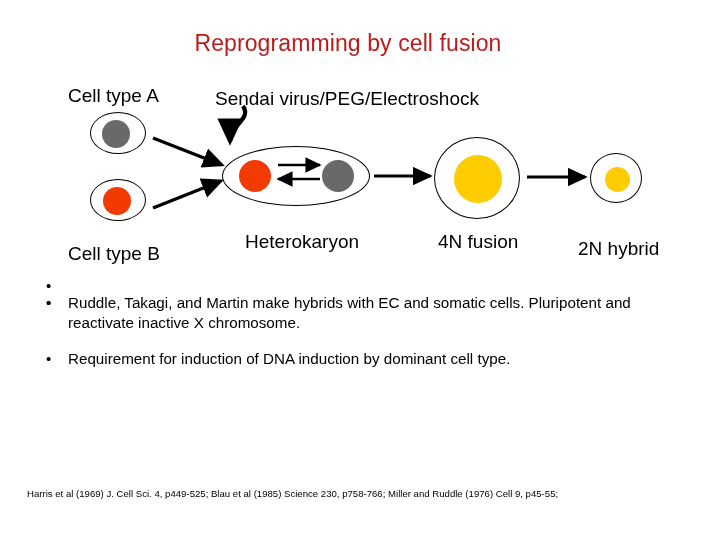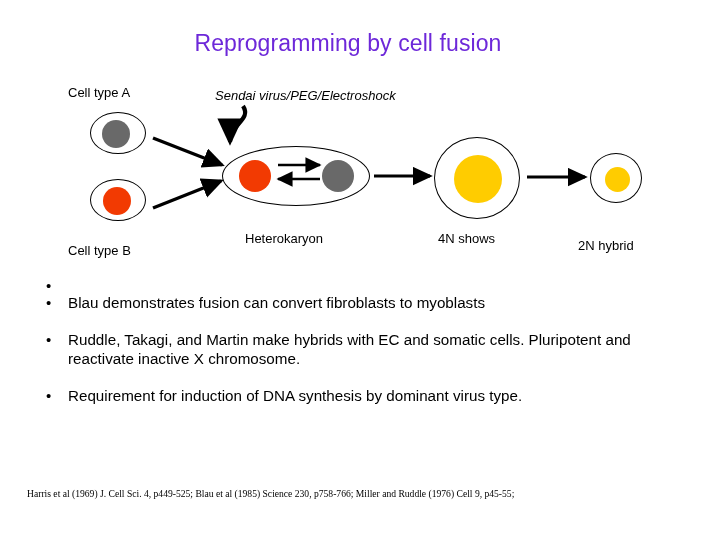--- a/index.html
+++ b/index.html
@@ -20,35 +20,35 @@
     width: 720px;
     height: 540px;
   }
   .title {
     position: absolute;
     left: 0;
     top: 30px;
     width: 696px;
     text-align: center;
     font-size: 23px;
-    color: #6d28d9;
+    color: #b91c1c;
     letter-spacing: 0.1px;
   }
 
   
   .diagram {
     position: absolute;
     left: 0;
     top: 80px;
     width: 720px;
     height: 180px;
   }
   .lbl {
     position: absolute;
-    font-size: 13px;
+    font-size: 19px;
     white-space: nowrap;
     color: #000;
   }
   .cell {
     position: absolute;
     border: 1.3px solid #000;
     border-radius: 50%;
     background: #fff;
     box-sizing: border-box;
   }
@@ -94,34 +94,33 @@
 
   
   .footnote {
     position: absolute;
     left: 27px;
     top: 487px;
     width: 680px;
     font-size: 9.6px;
     line-height: 13px;
     color: #000;
-    font-family: Liberation Serif, serif;
   }
 </style>
 </head>
 <body>
 
 <div class="slide">
 
   <div class="title">Reprogramming by cell fusion</div>
 
   <div class="diagram">
 
     <div class="lbl" style="left:68px; top:5px;">Cell type A</div>
-    <div class="lbl" style="left:215px; top:8px;font-style:italic;">Sendai virus/PEG/Electroshock</div>
+    <div class="lbl" style="left:215px; top:8px;">Sendai virus/PEG/Electroshock</div>
 
     <div class="cell" style="left:90px; top:32px; width:56px; height:42px;">
       <div class="nucleus n-gray" style="left:11px; top:7px; width:28px; height:28px;"></div>
     </div>
 
     <div class="cell" style="left:90px; top:99px; width:56px; height:42px;">
       <div class="nucleus n-red" style="left:12px; top:7px; width:28px; height:28px;"></div>
     </div>
 
     <div class="cell" style="left:222px; top:66px; width:148px; height:60px;">
@@ -156,39 +155,38 @@
       <line x1="278" y1="85" x2="320" y2="85" stroke="#000" stroke-width="2.6" marker-end="url(#ah-sm)"></line>
       <line x1="320" y1="99" x2="278" y2="99" stroke="#000" stroke-width="2.6" marker-end="url(#ah-sm)"></line>
 
       <line x1="374" y1="96" x2="430" y2="96" stroke="#000" stroke-width="3.1" marker-end="url(#ah)"></line>
 
       <line x1="527" y1="97" x2="585" y2="97" stroke="#000" stroke-width="3.1" marker-end="url(#ah)"></line>
     </svg>
 
     <div class="lbl" style="left:68px; top:163px;">Cell type B</div>
     <div class="lbl" style="left:245px; top:151px;">Heterokaryon</div>
-    <div class="lbl" style="left:438px; top:151px;">4N shows</div>
+    <div class="lbl" style="left:438px; top:151px;">4N fusion</div>
     <div class="lbl" style="left:578px; top:146px;margin-top:12px;">2N hybrid</div>
   </div>
 
   <div class="bullets">
     <div class="bullet">
       <span class="dot">•</span>
     </div>
     <div class="bullet">
       <span class="dot">•</span>
-      <span>Blau demonstrates fusion can convert fibroblasts to myoblasts</span>
     </div>
     <div class="bullet">
       <span class="dot">•</span>
       <span>Ruddle, Takagi, and Martin make hybrids with EC and somatic cells. Pluripotent and reactivate inactive X chromosome.</span>
     </div>
     <div class="bullet">
       <span class="dot">•</span>
-      <span>Requirement for induction of DNA synthesis by dominant virus type.</span>
+      <span>Requirement for induction of DNA induction by dominant cell type.</span>
     </div>
   </div>
 
   <div class="footnote">
     <div>Harris et al (1969) J. Cell Sci. 4, p449-525; Blau et al (1985) Science 230, p758-766; Miller and Ruddle (1976) Cell 9, p45-55;</div>
   </div>
 
 </div>
 
 </body></html>

